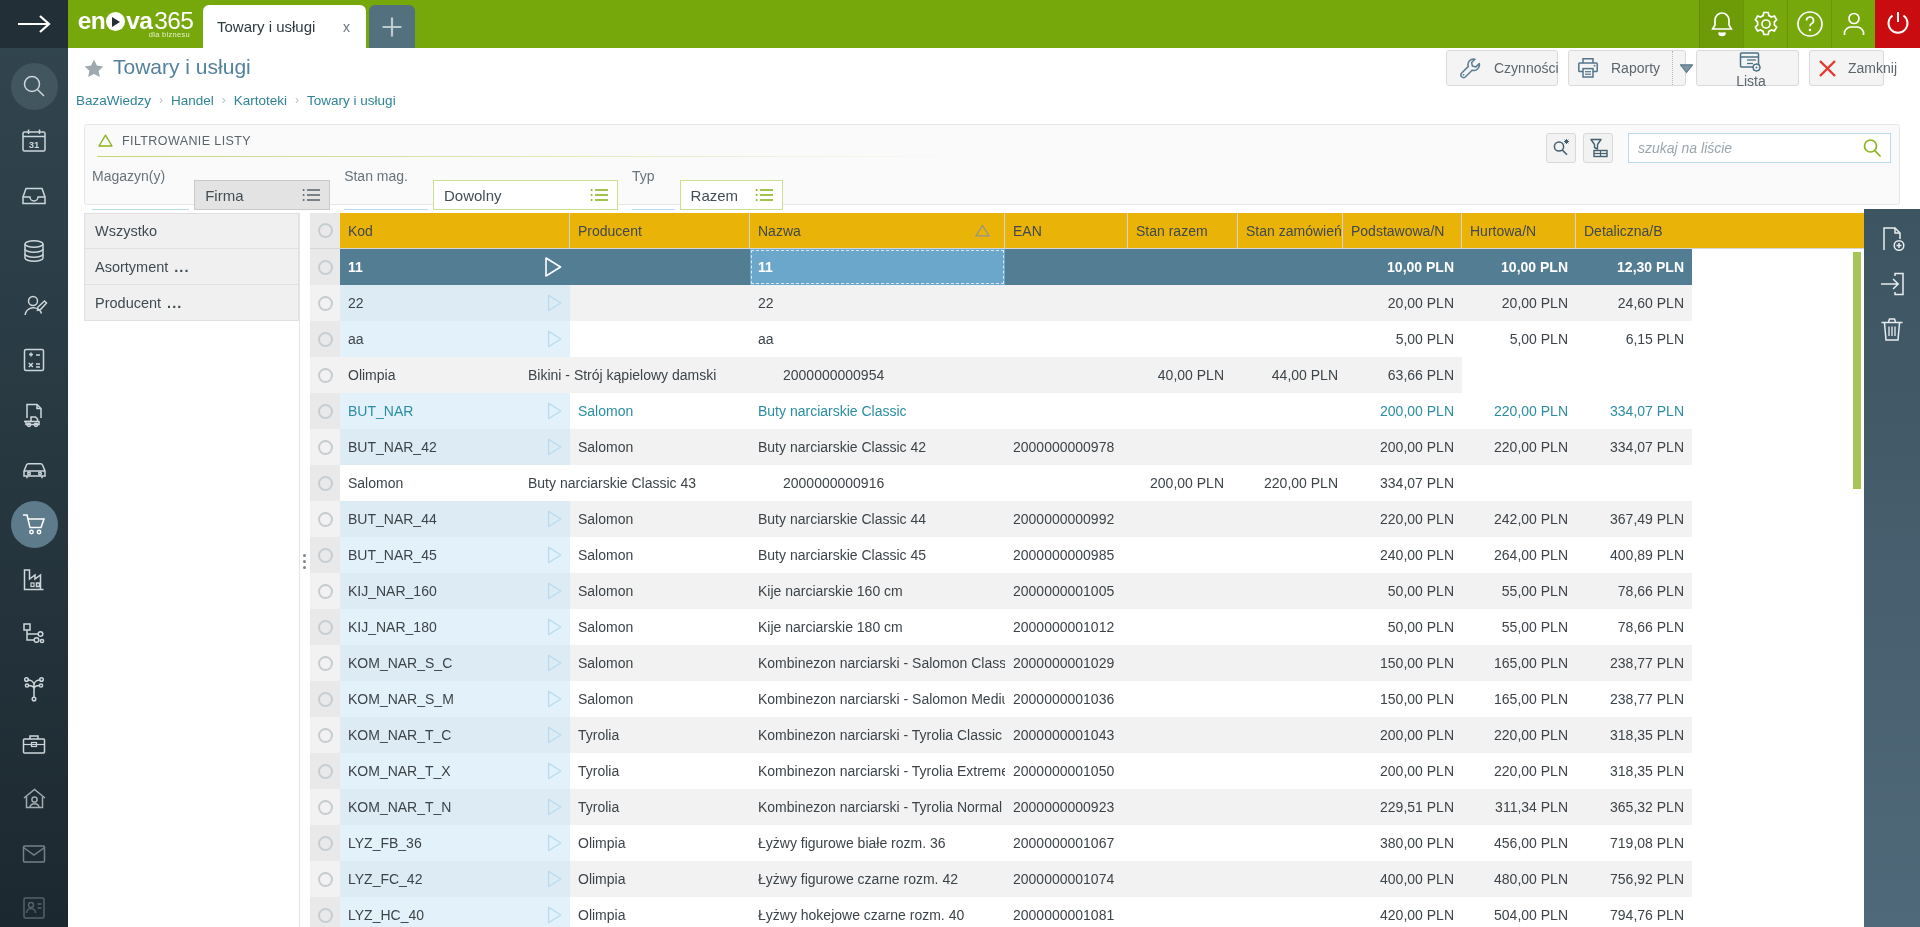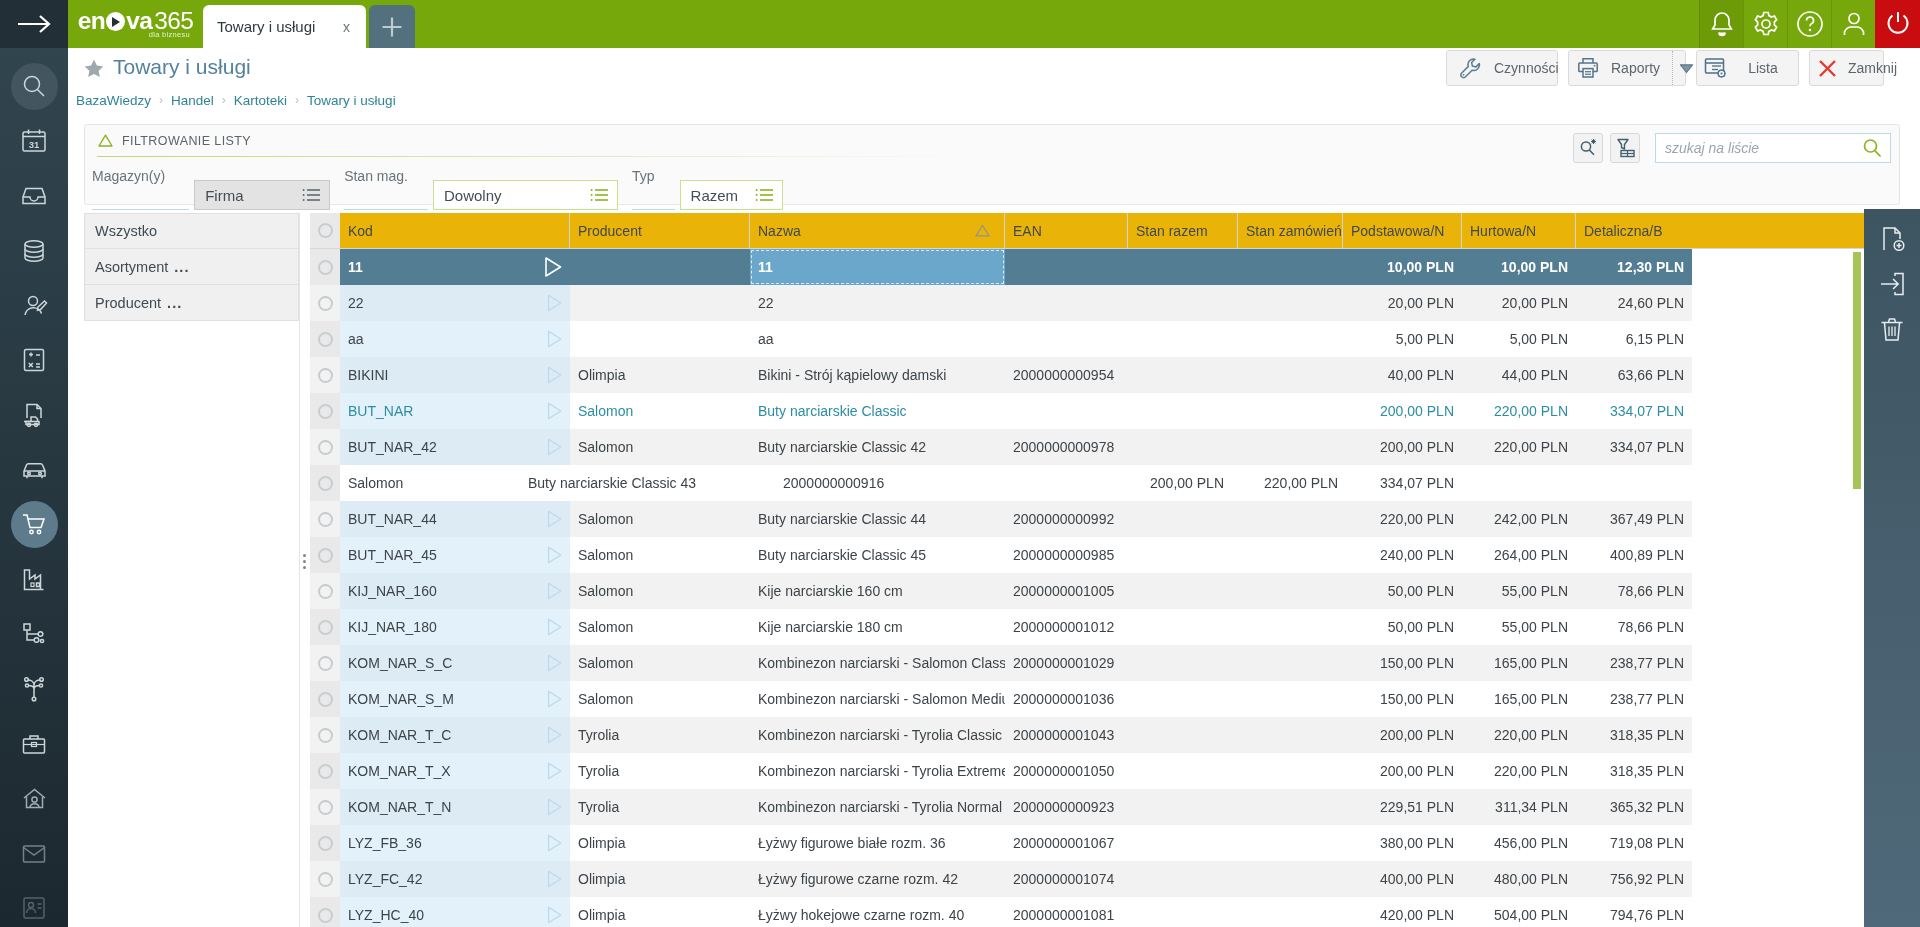--- a/index.html
+++ b/index.html
@@ -57,21 +57,21 @@
   .title-row .spacer { flex:1; }
   .actions { display:flex; align-items:center; gap:10px; margin-right:36px;
     margin-top:2px; }
   .btn { height:36px; background:#f4f4f4; border:1px solid #dadada; border-radius:3px;
     display:flex; align-items:center; font-size:14px; color:#5c666d; cursor:pointer; }
   .btn .lbl { padding:0 4px; }
   .btn-czyn { width:112px; padding-left:12px; gap:9px; }
   .btn-rap { width:118px; padding-left:8px; gap:8px; }
   .rap-split { height:34px; border-left:1px dotted #b9b9b9; margin-left:auto;
     width:28px; display:flex; align-items:center; justify-content:center; flex:none; }
-  .btn-lista { width:103px; padding-left:7px; }
+  .btn-lista { width:103px; padding-left:7px;flex-direction:column; }
   .btn-lista .lbl { flex:1; text-align:center; }
   .btn-zamk { width:75px; padding-left:8px; gap:7px; }
   .btn-zamk .lbl { color:#5c666d; }
 
   .crumb-row { height:28px; flex:none; display:flex; align-items:center;
     padding-left:8px; font-size:13.5px; }
   .crumb { color:#2e8496; cursor:pointer; }
   .crumb-sep { color:#b9c2c8; margin:0 8px; font-size:12px; }
 
   
@@ -91,21 +91,21 @@
     cursor:pointer; }
   .dd .val { flex:1; }
   .dd-gray { width:136px; background:#e3e3e3; border:1px solid #c9c9c9; }
   .dd-green { background:#fff; border:1px solid #cbe08e; }
   .dd-dowolny { width:185px; }
   .dd-razem { width:103px; }
   .fp-right { position:absolute; top:8px; right:8px; display:flex; align-items:center; }
   .sq-btn { width:30px; height:30px; background:#f2f2f2; border:1px solid #d8d8d8;
     border-radius:3px; display:flex; align-items:center; justify-content:center;
     margin-left:7px; cursor:pointer; }
-  .search-box { width:236px; height:30px; border:1px solid #bcdbe8; background:#fff;
+  .search-box { width:263px; height:30px; border:1px solid #bcdbe8; background:#fff;
     display:flex; align-items:center; margin-left:15px; padding:0 7px 0 9px; }
   .search-box input { border:none; outline:none; flex:1; font-size:14px;
     font-style:italic; color:#5c666d; background:transparent; min-width:0;
     font-family:"Liberation Sans", sans-serif; }
   .search-box input::placeholder { color:#9aa6ad; }
 
   
   .content { flex:1; min-height:0; display:flex; margin-top:8px; padding-right:56px;
     position:relative; }
   .tree { width:216px; flex:none; margin-left:16px; border-right:1px solid #e4e4e4; }
@@ -649,26 +649,20 @@
                 <div class="cell c-sr"></div>
                 <div class="cell c-sz"></div>
                 <div class="cell c-p1">5,00 PLN</div>
                 <div class="cell c-p2">5,00 PLN</div>
                 <div class="cell c-p3">6,15 PLN</div>
               </div>
               <div class="g-row odd">
                 <div class="cell radio-col">
                   <span class="radio"></span>
                 </div>
-                <div class="cell c-kod">
-                  <span>BIKINI</span>
-                  <svg class="row-play" width="17" height="19" viewBox="0 0 20 22">
-                    <path d="M3 2 L17.5 11 L3 20 Z" fill="none" stroke="#bcdcee" stroke-width="1.6" stroke-linejoin="round"></path>
-                  </svg>
-                </div>
                 <div class="cell c-prod">Olimpia</div>
                 <div class="cell c-nazwa">Bikini - Strój kąpielowy damski</div>
                 <div class="cell c-ean">2000000000954</div>
                 <div class="cell c-sr"></div>
                 <div class="cell c-sz"></div>
                 <div class="cell c-p1">40,00 PLN</div>
                 <div class="cell c-p2">44,00 PLN</div>
                 <div class="cell c-p3">63,66 PLN</div>
               </div>
               <div class="g-row accent">

